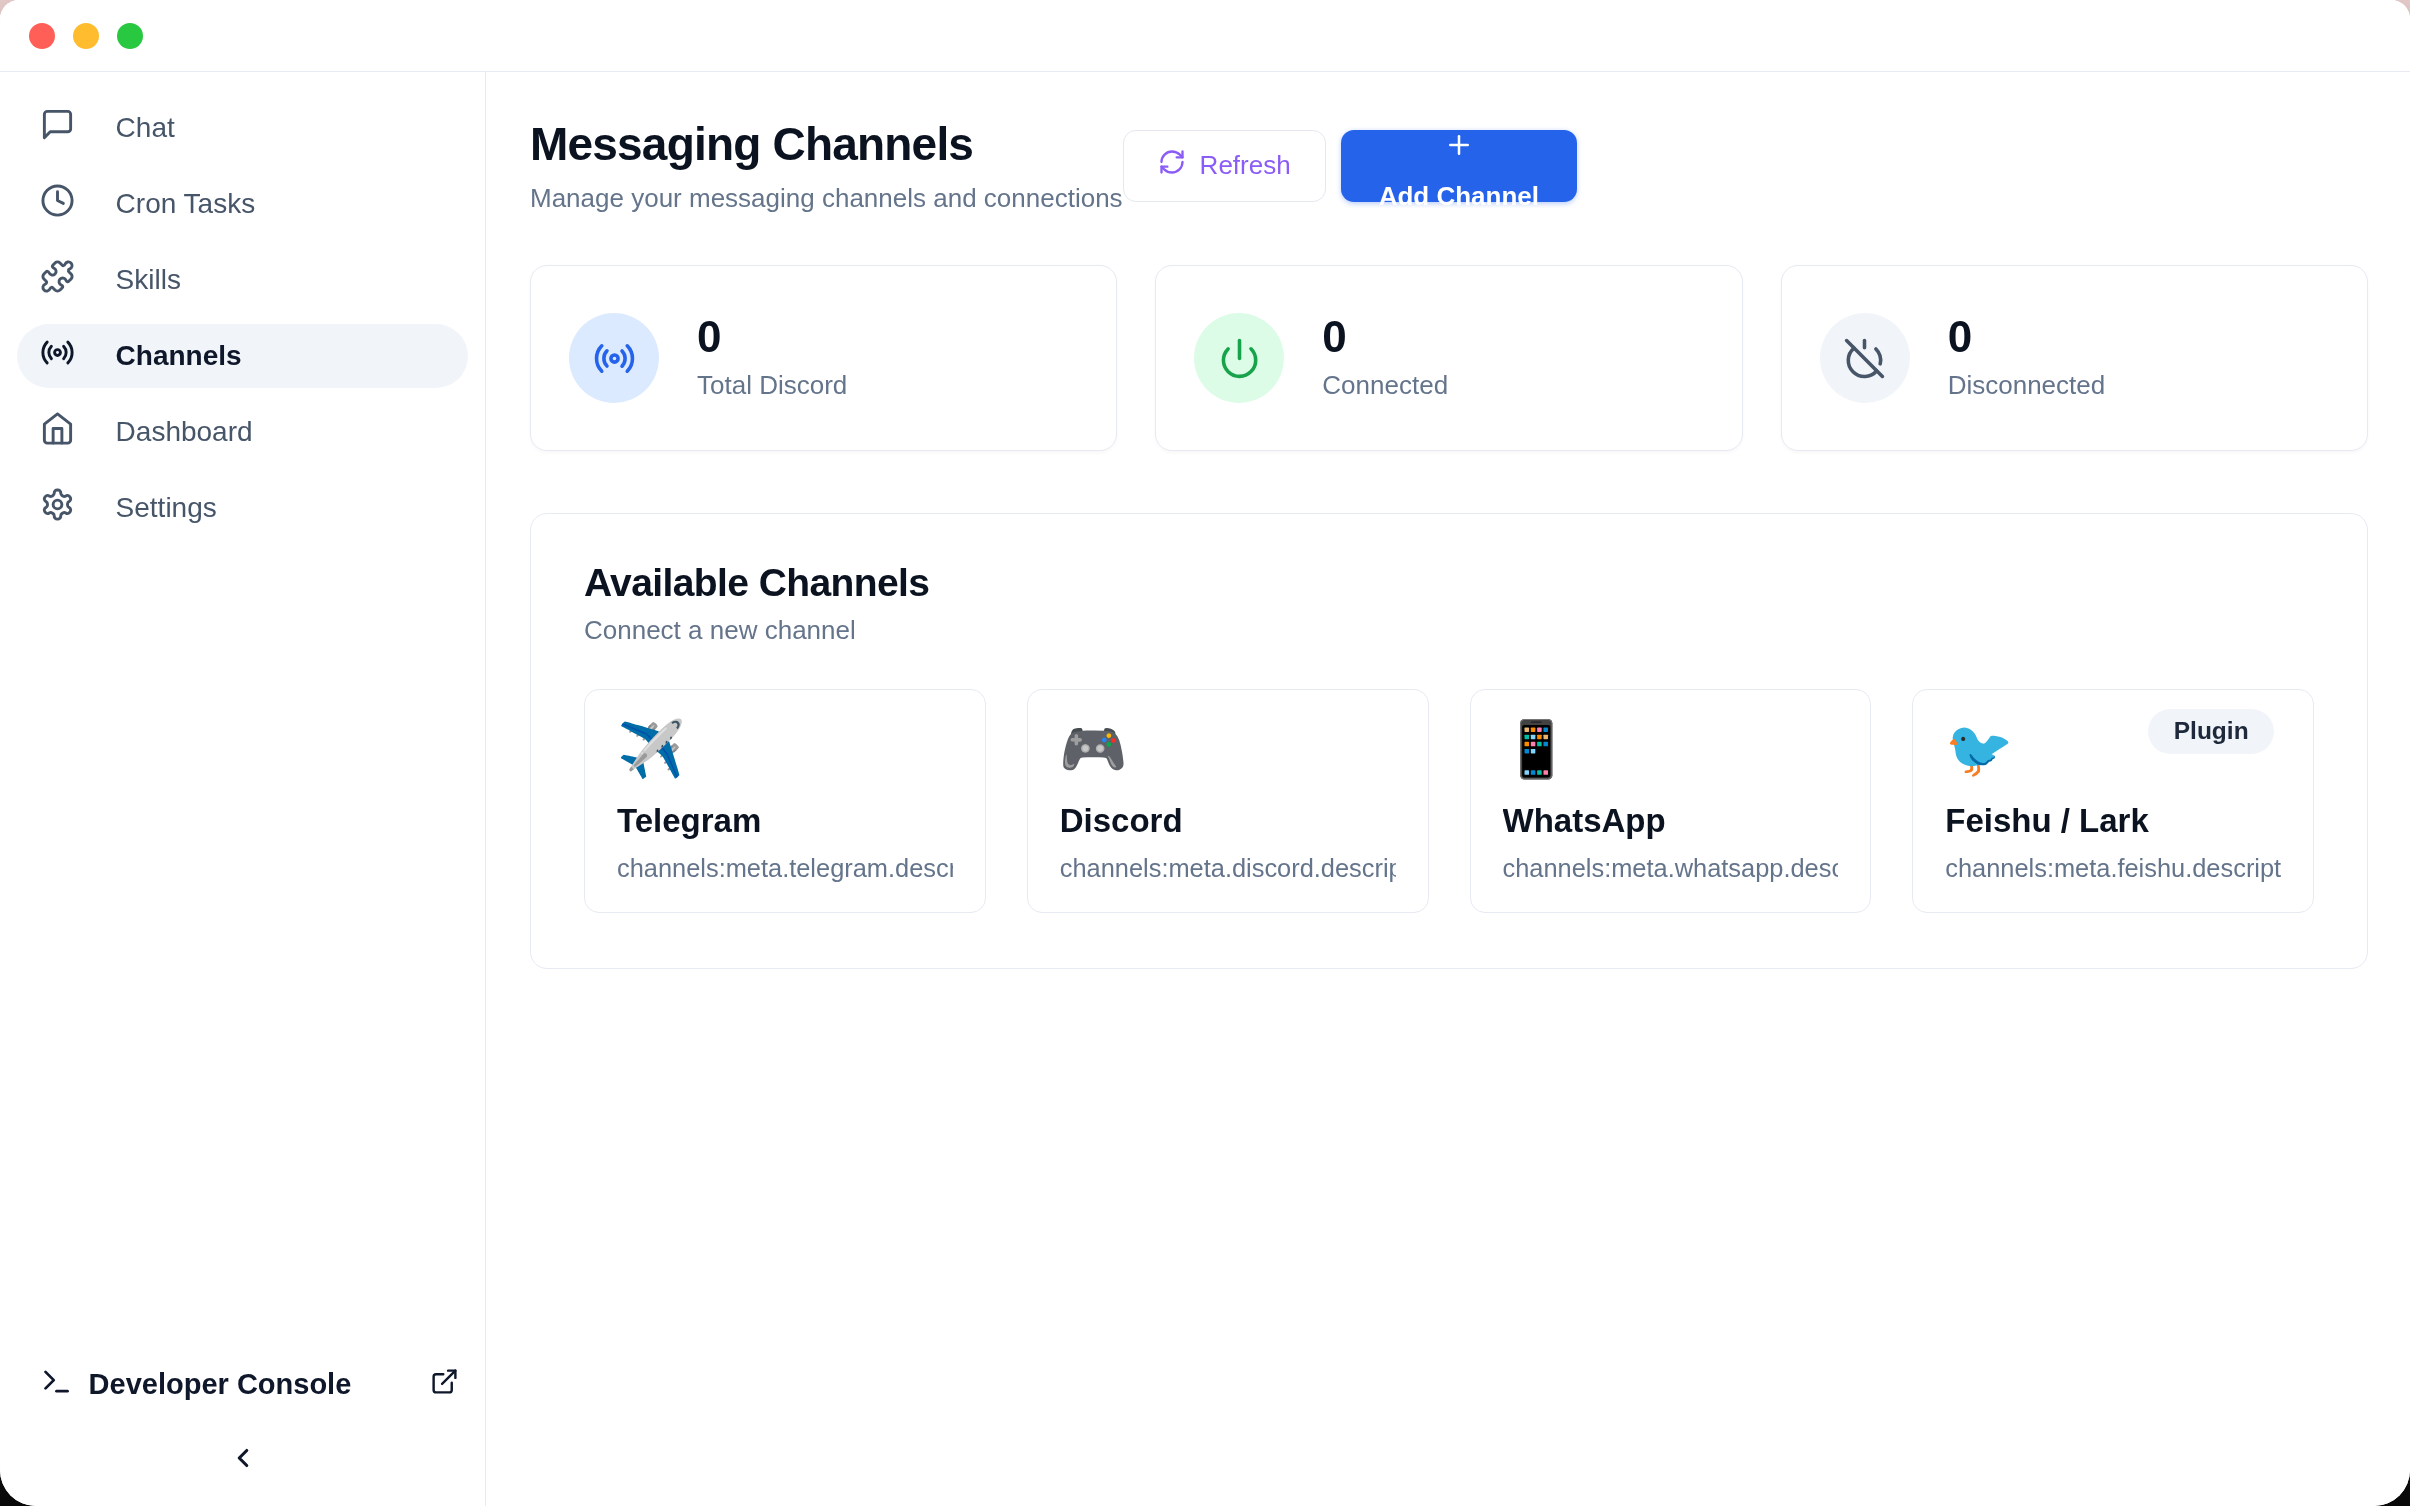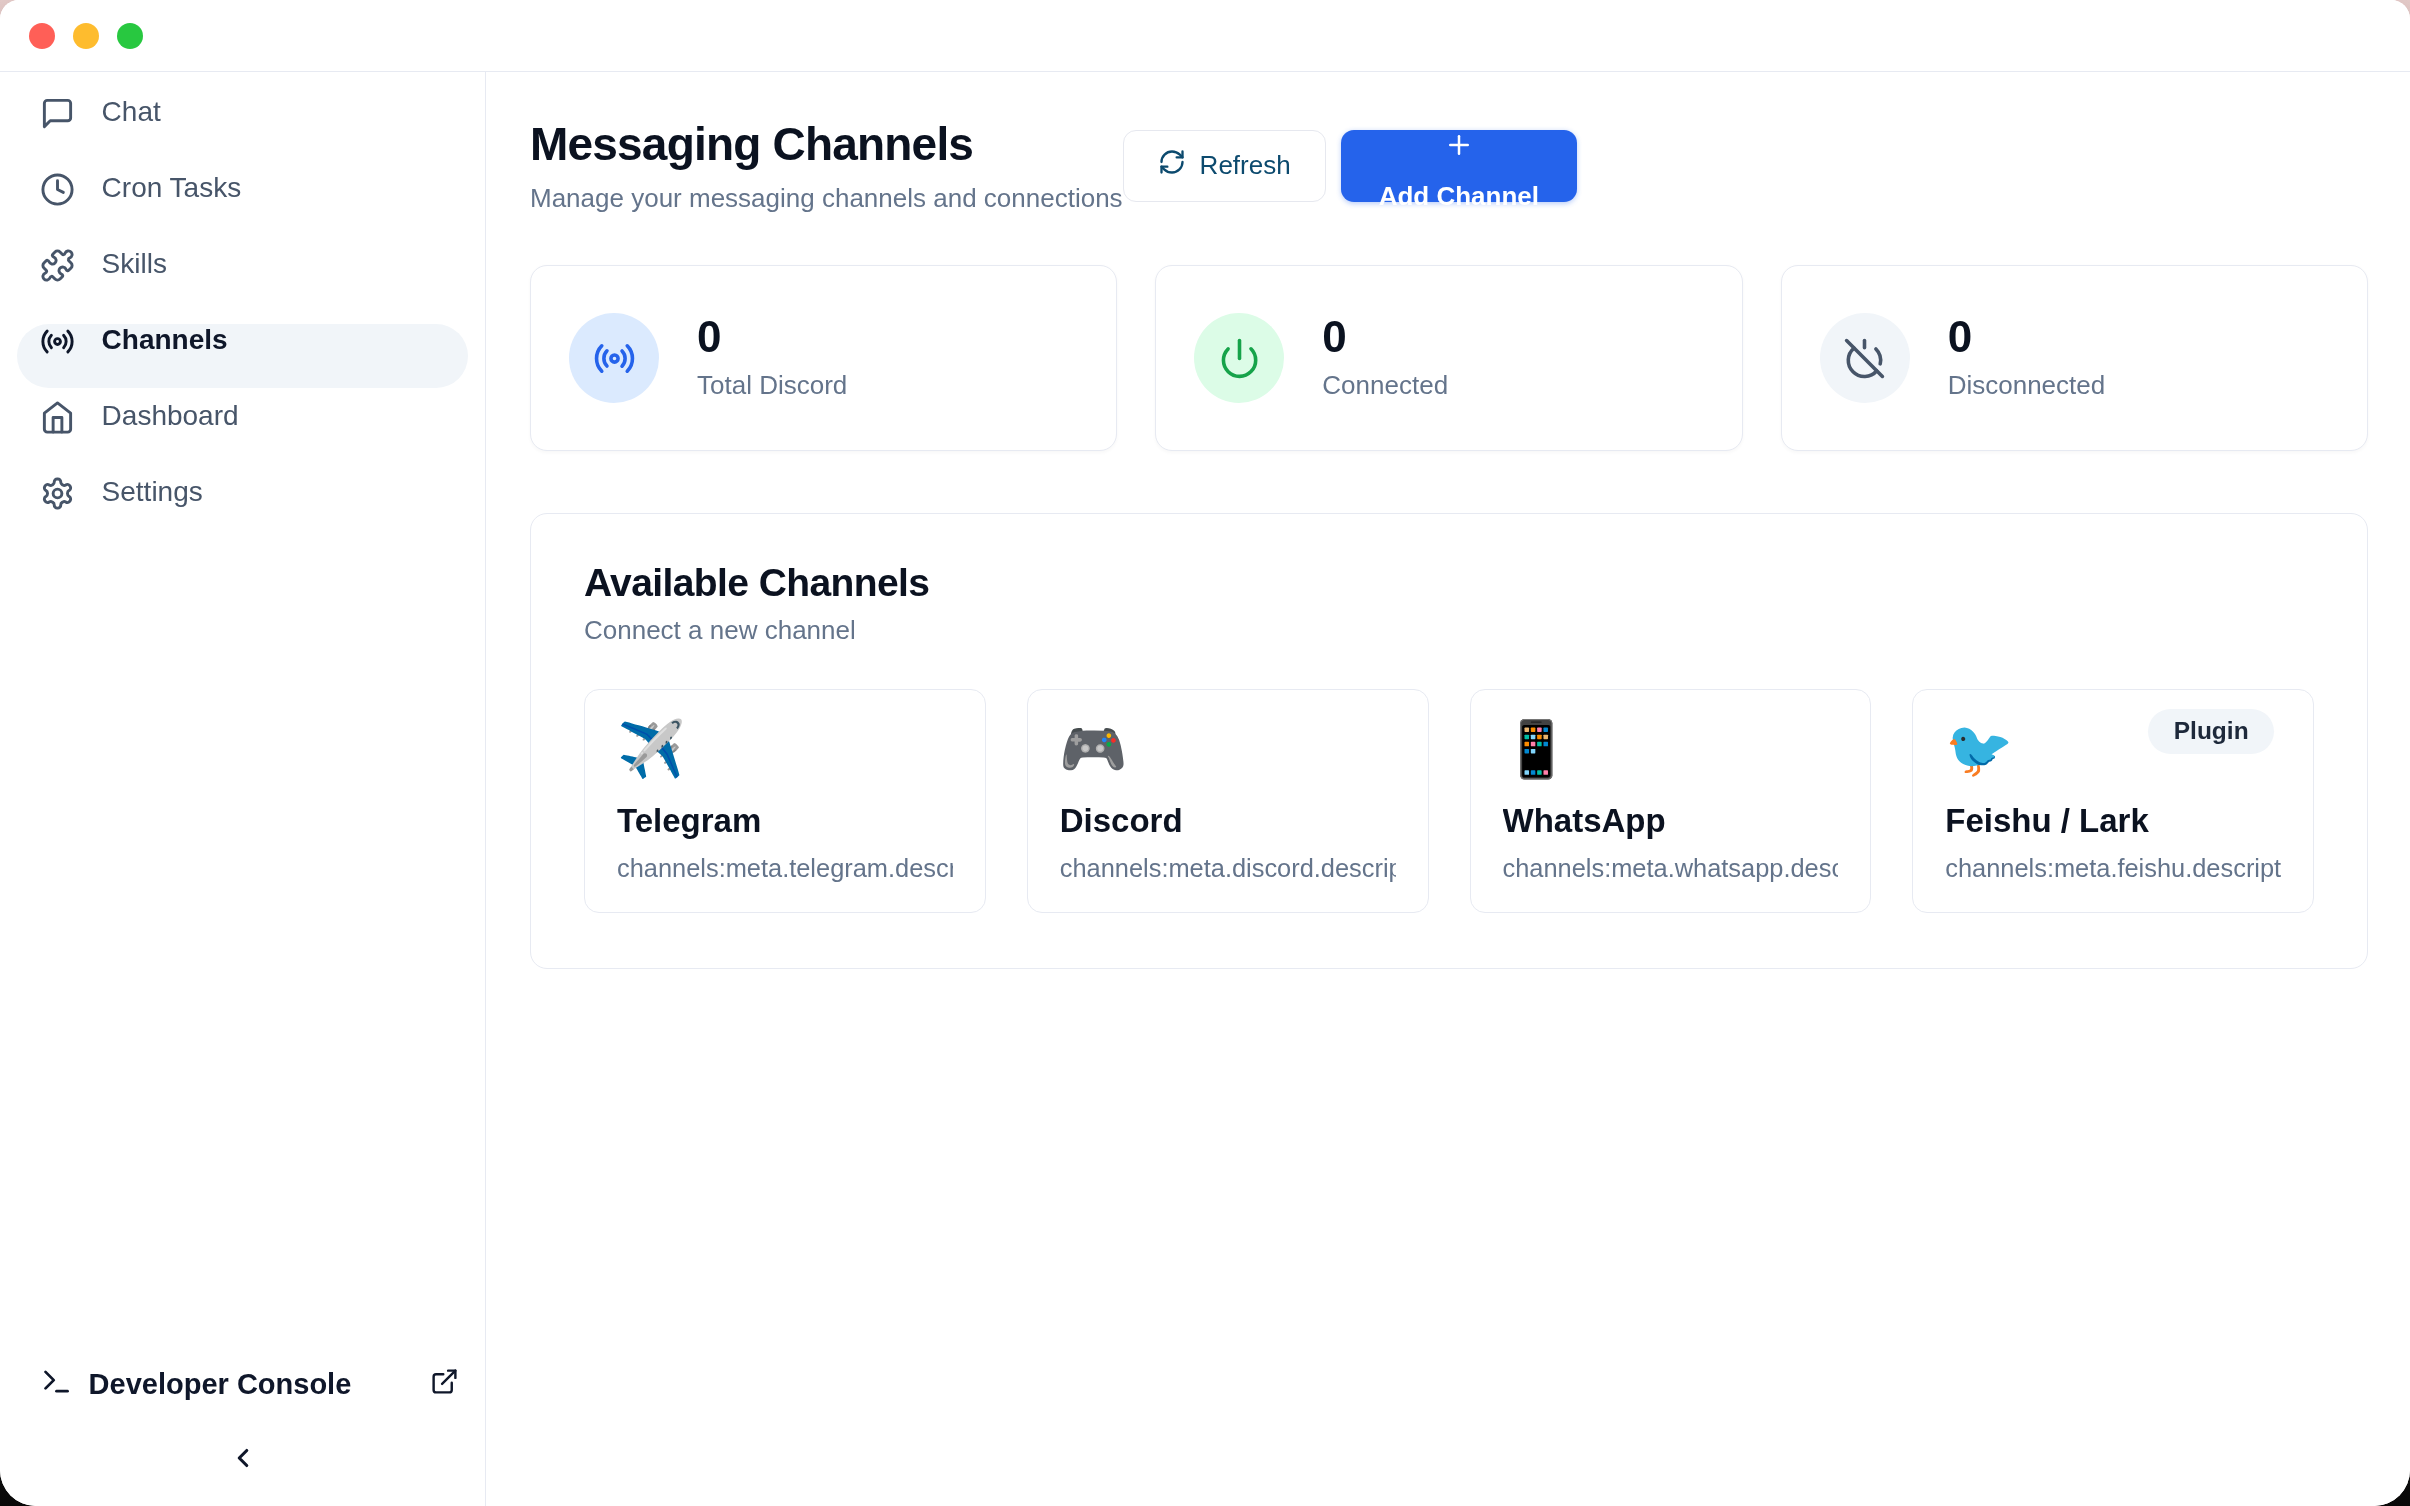--- a/index.html
+++ b/index.html
@@ -22,43 +22,43 @@
   .titlebar{flex:none;height:72px;border-bottom:1.9px solid var(--border);
     display:flex;align-items:center;padding-left:29px;gap:18px;background:#fff;}
   .dot{width:26px;height:26px;border-radius:50%;border:none;padding:0;cursor:pointer;}
   .dot.red{background:var(--traffic-red);} .dot.yellow{background:var(--traffic-yellow);} .dot.green{background:var(--traffic-green);}
   .app-body{flex:1;display:flex;min-height:0;}
 
   
   aside{flex:none;width:486px;border-right:1.9px solid var(--border);background:#fff;
     display:flex;flex-direction:column;padding:23.5px 17px 24.5px;}
   nav{flex:1;display:flex;flex-direction:column;gap:12.2px;}
-  .nav-item{height:64px;border-radius:32px;display:flex;align-items:flex-start;
-    padding:0 22.6px;gap:27px;color:var(--slate);font-size:28px;font-weight:500;cursor:pointer;}
+  .nav-item{height:64px;border-radius:32px;display:flex;align-items:center;
+    padding:0 22.6px;gap:41px;color:var(--slate);font-size:28px;font-weight:500;cursor:pointer;}
   .nav-item svg{width:35px;height:35px;flex:none;}
   .nav-item.active{background:var(--slate-bg);color:#0f172a;font-weight:600;}
   .dev-row{display:flex;align-items:center;height:60px;padding:0 9.4px 0 22.6px;gap:16px;
     color:#0f172a;font-size:29px;font-weight:600;cursor:pointer;}
   .dev-row svg{width:33px;height:33px;flex:none;}
   .dev-row .spacer{flex:1;}
   .dev-row .ext svg{width:29px;height:29px;color:#0f172a;}
   .collapse-row{display:flex;justify-content:center;margin-top:22.6px;}
   .collapse-btn{background:none;border:none;cursor:pointer;padding:5.6px;color:#0f172a;}
   .collapse-btn svg{width:30px;height:30px;}
 
   
   main{flex:1;min-width:0;padding:45px 42px 45px 44px;background:#fff;}
   .page-header{display:flex;align-items:center;}
   h1{margin:0;font-size:46px;font-weight:700;letter-spacing:-0.8px;color:var(--text-dark);}
   .subtitle{margin:12.2px 0 0;font-size:26px;color:var(--text-muted);}
   .actions{display:flex;align-items:center;gap:15px;}
   .btn{height:72px;border-radius:13px;display:inline-flex;align-items:center;gap:14px;
     font-size:26px;font-family:inherit;cursor:pointer;}
   .btn svg{flex:none;}
-  .btn-refresh{background:#fff;border:1.9px solid #e6e8ef;color:#0c4a6e;font-weight:500;padding:16px 34px;}
+  .btn-refresh{background:#fff;border:1.9px solid #e6e8ef;color:#8b5cf6;font-weight:500;padding:16px 34px;}
   .btn-refresh svg{width:28px;height:28px;}
   .btn-primary{background:var(--accent-blue);border:none;color:#fff;font-weight:600;padding:0 38px;
     box-shadow:0 1.9px 5.6px rgba(37,99,235,.3);flex-direction:column;}
   .btn-primary svg{width:30px;height:30px;}
 
   .stats-row{display:flex;gap:38px;margin-top:51px;}
   .stat-card{flex:1;height:186px;background:#fff;border:1.9px solid var(--border);border-radius:17px;
     display:flex;align-items:center;padding:0 38px;gap:38px;box-shadow:0 1.9px 3.8px rgba(15,23,42,.03);}
   .stat-icon{width:90px;height:90px;border-radius:50%;flex:none;
     display:flex;align-items:center;justify-content:center;}

